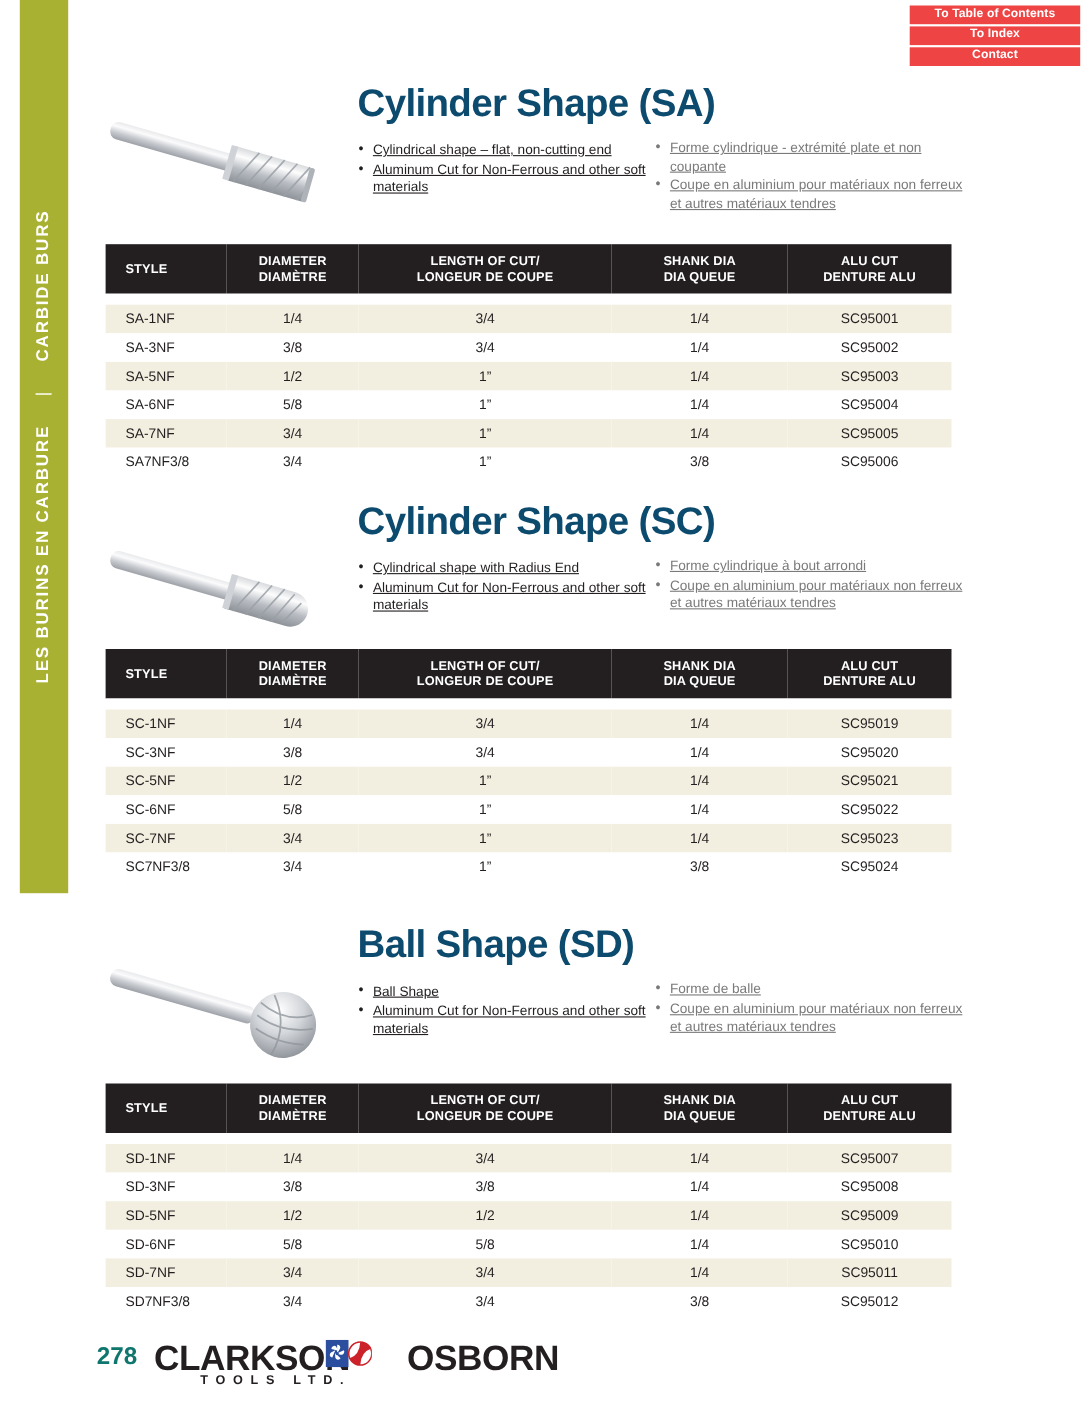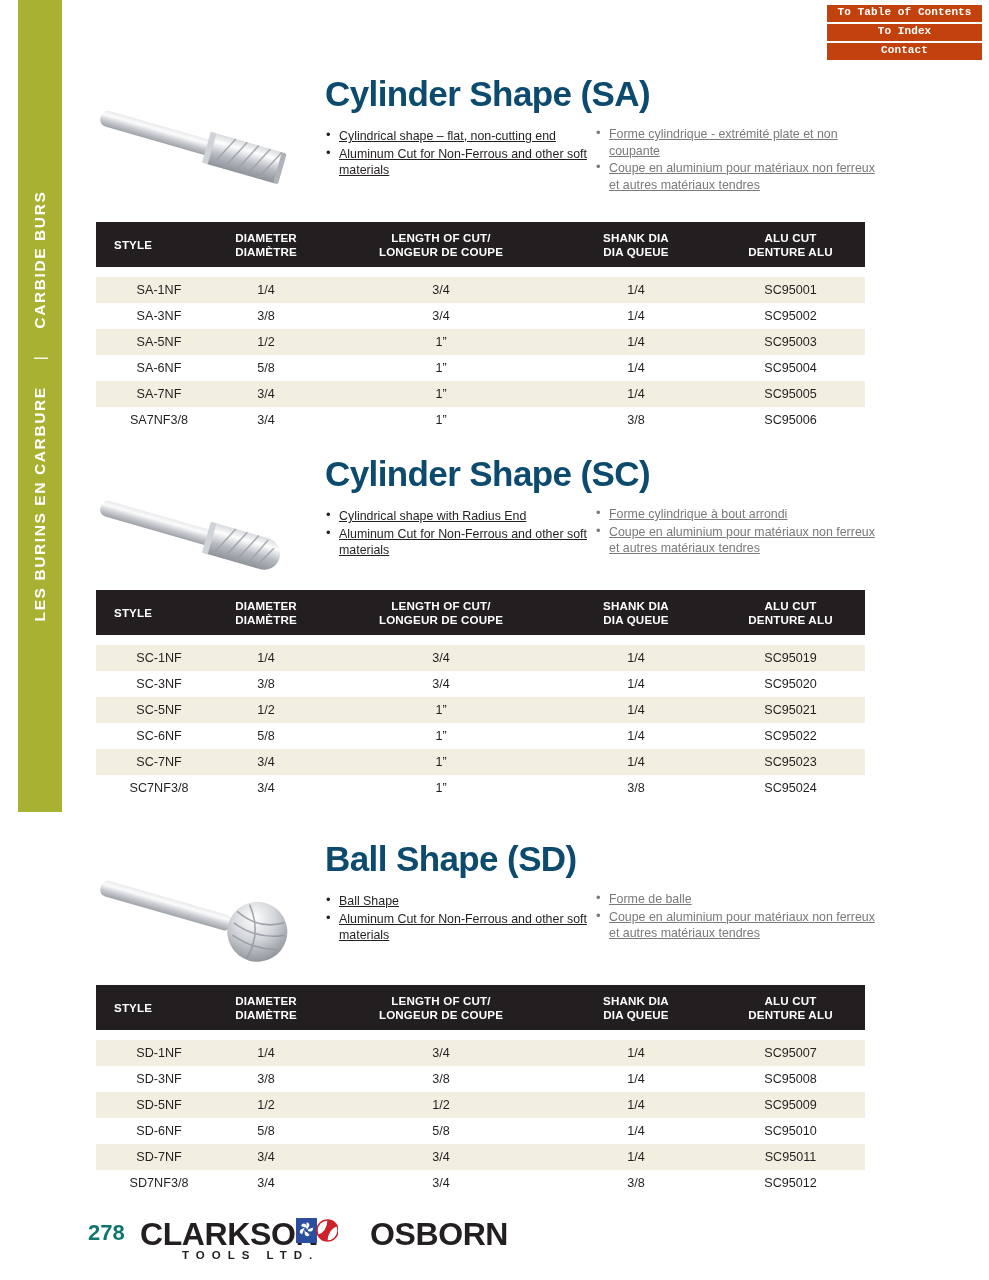--- a/index.html
+++ b/index.html
@@ -47,30 +47,30 @@
   .navbtns {
     position: absolute;
     right: 7px;
     top: 5px;
     width: 155px;
     display: flex;
     flex-direction: column;
     gap: 2px;
   }
   .navbtn {
-    background: #c2410c;
+    background: #ef4444;
     color: #ffffff;
     font-size: 11px;
     font-weight: bold;
     text-align: center;
     padding: 2px 6px 3px 6px;
     line-height: 1.08;
     letter-spacing: 0.1px;
     cursor: pointer;
-    font-family: Liberation Mono, monospace;
+    font-family: Liberation Sans, sans-serif;
   }
 
   
   .section { position: absolute; left: 0; width: 989px; }
   #section-0 { top: 66px; }
   #section-1 { top: 446px; }
   #section-2 { top: 831px; }
 
   .sec-title {
     position: absolute;
@@ -157,21 +157,21 @@
   .tbl tbody tr.odd td { background: #f3efe0; }
   .tbl tbody tr.even td { background: #ffffff; }
 
   .tbl tbody td {
     font-size: 12.6px;
     color: #231f20;
     text-align: center;
     padding: 6px 2px 6px 2px;
     font-family: "Liberation Sans", sans-serif;
   }
-  .tbl tbody td.c-style { text-align: center; padding-left: 18px; }
+  .tbl tbody td.c-style { text-align: left; padding-left: 18px; }
 
   .col-style { width: 110px; }
   .col-dia   { width: 120px; }
   .col-loc   { width: 230px; }
   .col-shank { width: 160px; }
   .col-alu   { width: 149px; }
 
   
   .footer {
     position: absolute;

